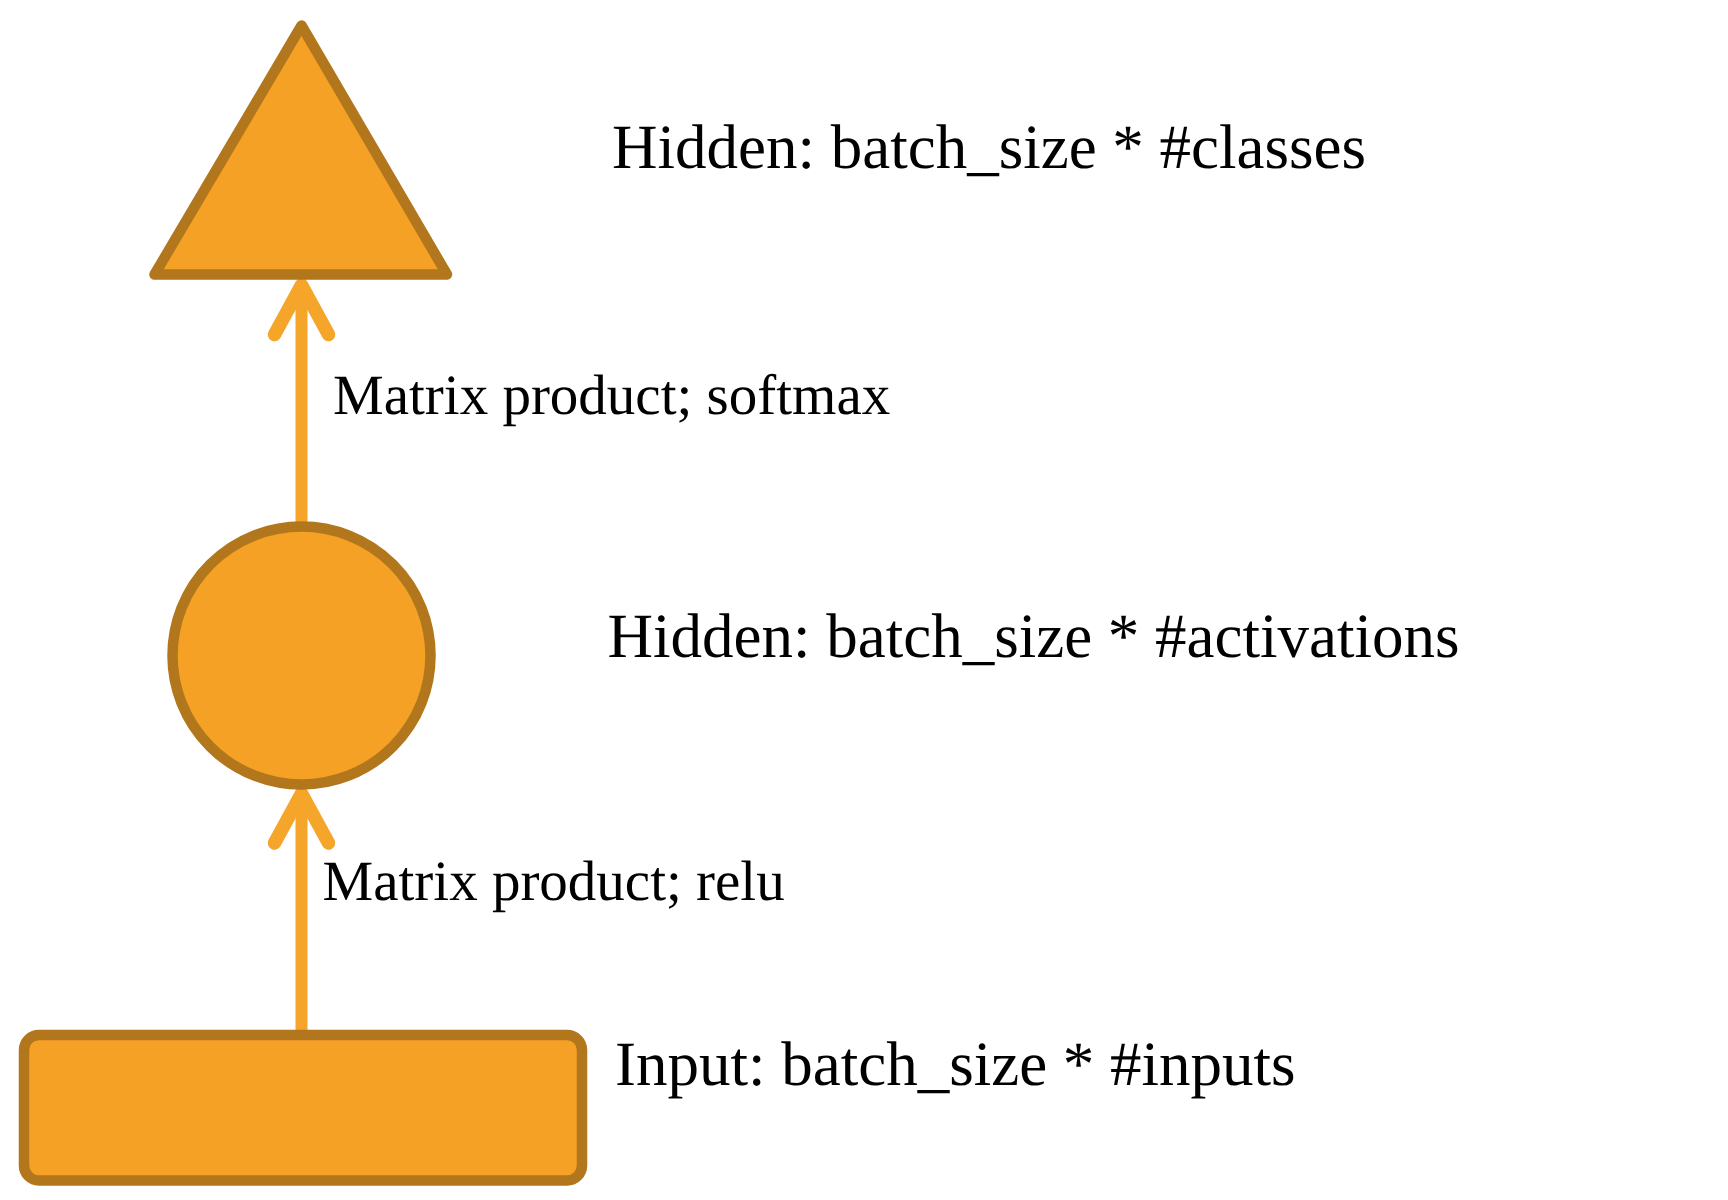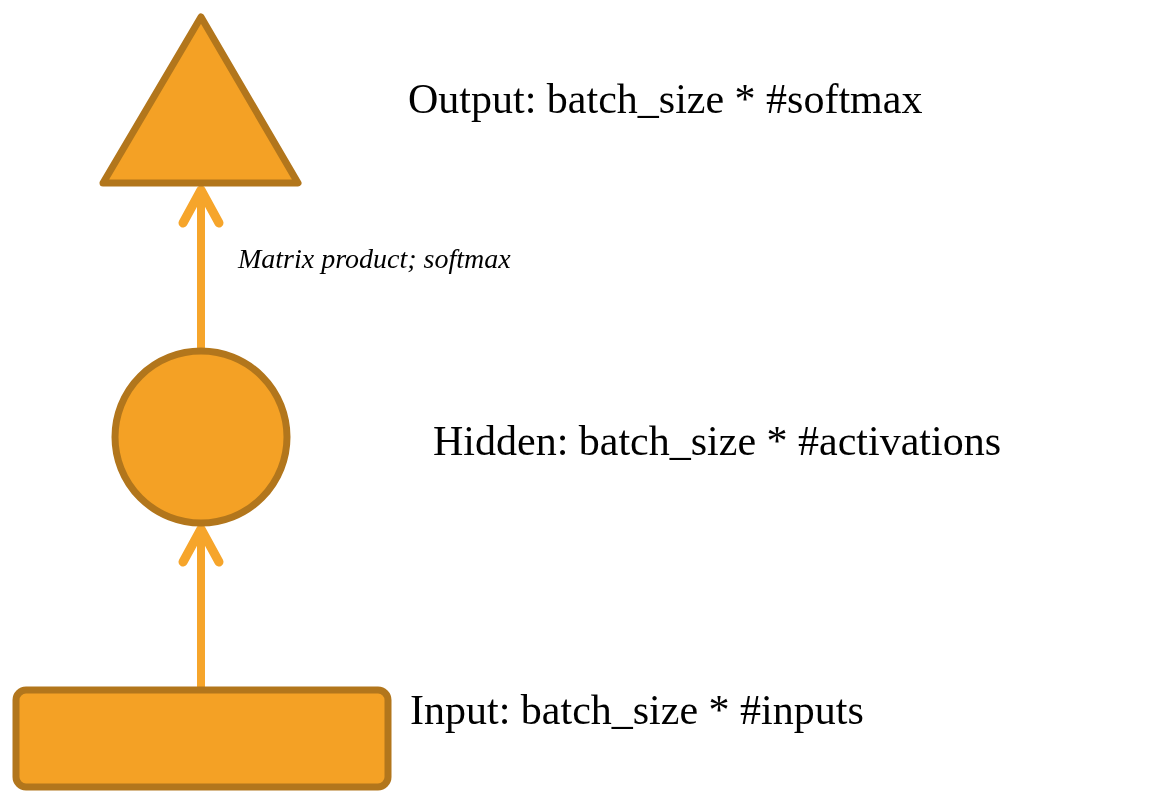--- a/index.html
+++ b/index.html
@@ -44,25 +44,23 @@
   .label {
     position: absolute;
     color: var(--text, #000000);
     font-size: 42px;
     line-height: 1.2;
     white-space: nowrap;
   }
   .arrow-label {
     position: absolute;
     color: var(--text, #000000);
-    font-size: 28px;
+    font-size: 38px;
     line-height: 1.2;
-    font-style: italic;
     white-space: nowrap;
-    margin-left: 16px;
   }
 </style>
 </head>
 <body>
 
 <div class="canvas">
 
   <svg class="shapes-layer" viewBox="0 0 1152 800" aria-hidden="true">
 
     <g>
@@ -75,22 +73,23 @@
       <polyline class="arrow-head" points="183,562 201,529 219,562"></polyline>
     </g>
 
     <polygon class="shape" points="201,17 298,183 103,183"></polygon>
 
     <circle class="shape" cx="201" cy="437" r="86"></circle>
 
     <rect class="shape" x="16" y="690" width="372" height="97" rx="10" ry="10"></rect>
   </svg>
 
-  <div class="label" style="left: 408px; top: 74px;">Output: batch_size * #softmax</div>
+  <div class="label" style="left: 408px; top: 74px;">Hidden: batch_size * #classes</div>
 
   <div class="arrow-label" style="left: 222px; top: 242px;">Matrix product; softmax</div>
 
-  <div class="label" style="left: 405px; top: 416px; margin-left: 28px;">Hidden: batch_size * #activations</div>
+  <div class="label" style="left: 405px; top: 400px;">Hidden: batch_size * #activations</div>
 
+  <div class="arrow-label" style="left: 215px; top: 566px;">Matrix product; relu</div>
 
   <div class="label" style="left: 410px; top: 685px;">Input: batch_size * #inputs</div>
 
 </div>
 
 </body></html>

